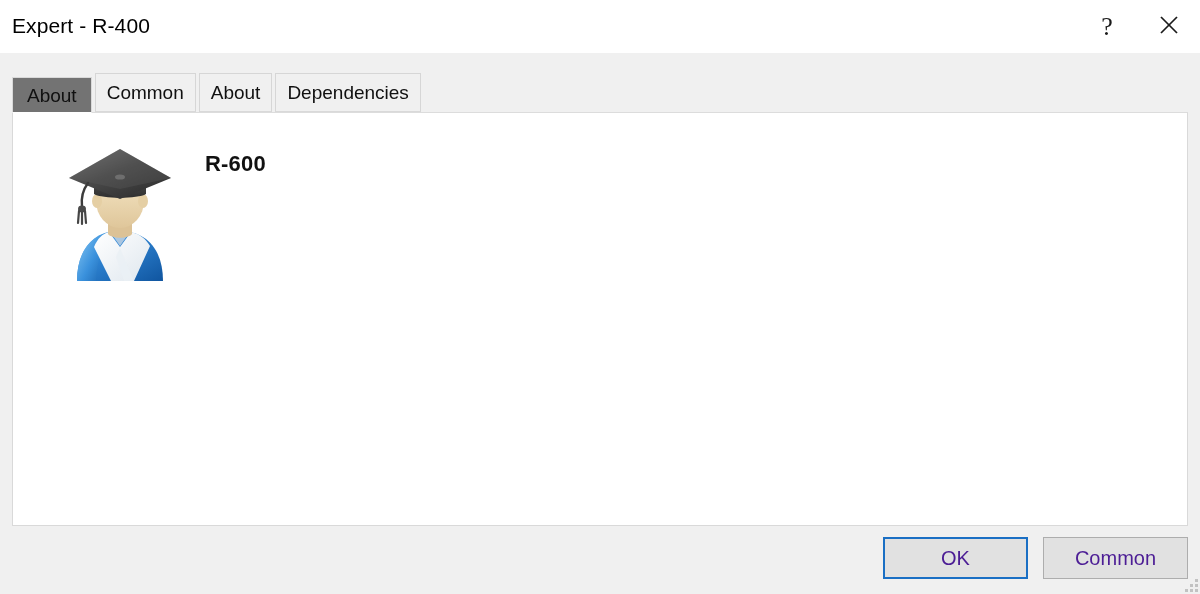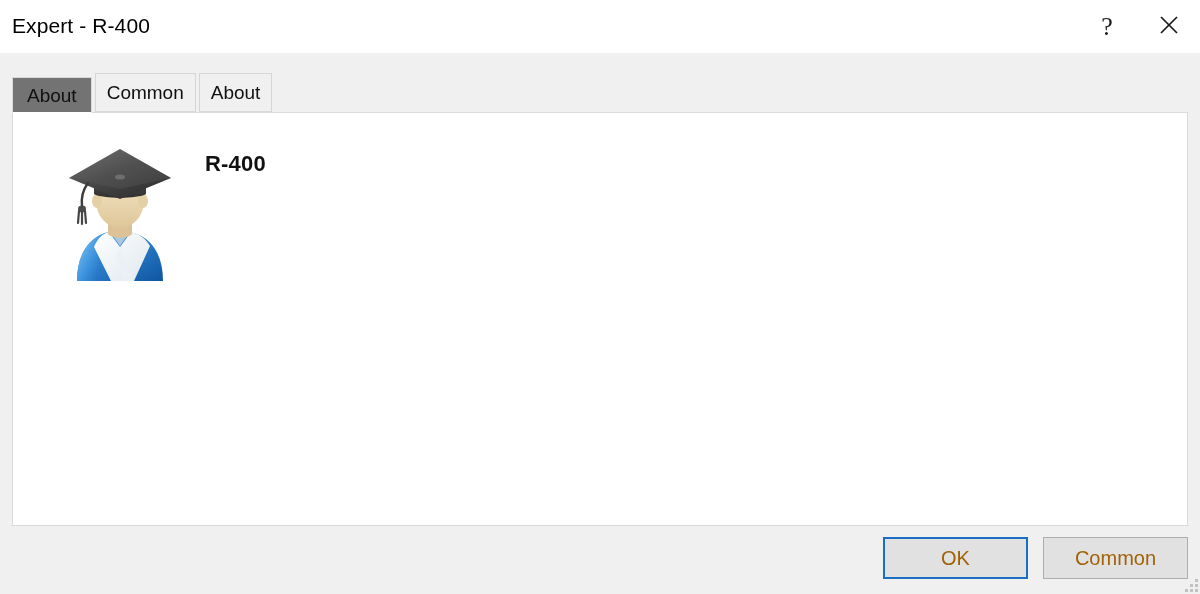--- a/index.html
+++ b/index.html
@@ -161,21 +161,21 @@
   }
   .btn {
     height: 42px;
     width: 145px;
     margin-left: 15px;
     background: #e1e1e1;
     border: 1px solid #adadad;
     font-family: "Liberation Sans", sans-serif;
     font-size: 20px;
     line-height: 20px;
-    color: #a16207;
+    color: #4c1d95;
     display: flex;
     align-items: center;
     justify-content: center;
     cursor: default;
     padding: 0;
   }
   .btn.default {
     border: 2px solid #1a6fc4;
     background: #e1e1e1;
   }
@@ -217,20 +217,21 @@
       </button>
     </div>
   </div>
 
   <div class="body-area">
 
     <div class="tabstrip">
       <div class="tab active">About</div>
       <div class="tab">Common</div>
       <div class="tab">About</div>
+      <div class="tab">Dependencies</div>
     </div>
 
     <div class="panel">
 
       <div class="avatar">
         <svg viewBox="0 0 112 142" aria-hidden="true">
           <defs>
             <linearGradient id="bodyGrad" x1="0" y1="0" x2="1" y2="1">
               <stop offset="0%" stop-color="#6fb7ee"></stop>
               <stop offset="38%" stop-color="#2f85d4"></stop>
@@ -284,21 +285,21 @@
 
           <ellipse cx="56" cy="38" rx="5" ry="2.6" fill="#6e6e6e"></ellipse>
 
           <path d="M24 44 C18 52 17 60 18 68" stroke="#3c3c3c" stroke-width="2.4" fill="none" stroke-linecap="round"></path>
 
           <ellipse cx="18" cy="70" rx="4" ry="3.4" fill="#4a4a4a"></ellipse>
           <path d="M15 72 L14 84 M18 73 L18 85 M21 72 L22 84" stroke="#454545" stroke-width="2.2" stroke-linecap="round"></path>
         </svg>
       </div>
 
-      <div class="about-title">R-400</div>
+      <div class="about-title">R-600</div>
     </div>
 
     <div class="footer">
       <button class="btn default">OK</button>
       <button class="btn">Common</button>
     </div>
 
     <div class="grip">
       <i style="right:0px;  bottom:0px;"></i>
       <i style="right:5px;  bottom:0px;"></i>

